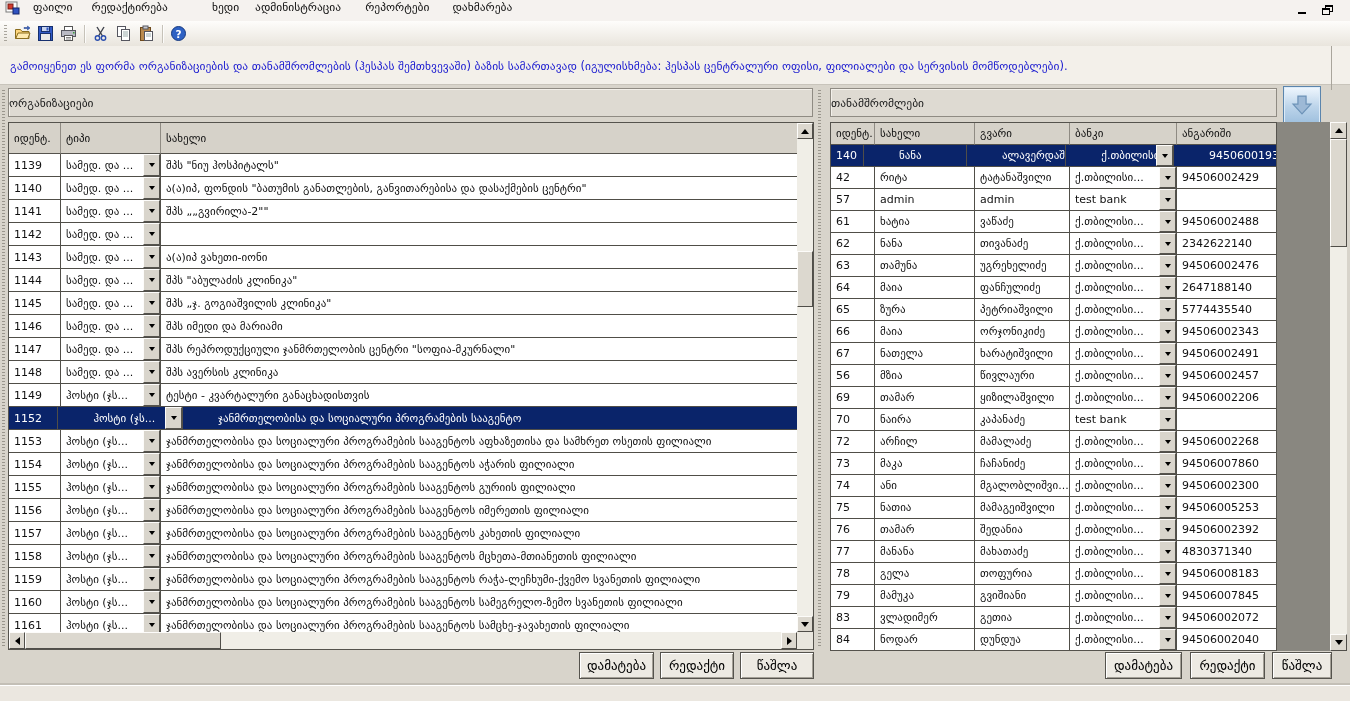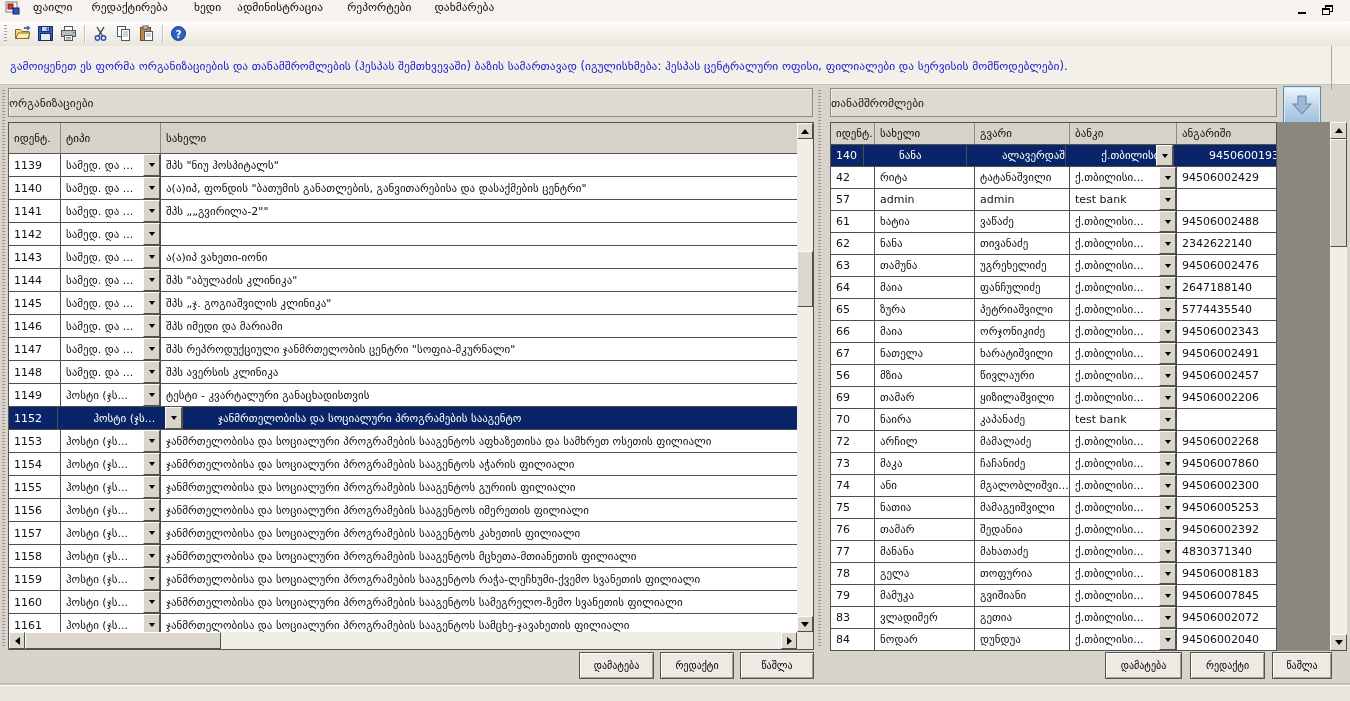--- a/index.html
+++ b/index.html
@@ -5,21 +5,21 @@
   html,body{margin:0;padding:0;}
   body{
     width:1350px;height:701px;position:relative;overflow:hidden;
     background:#d8d4cb;font-family:"DejaVu Sans",sans-serif;color:#111;
   }
   
   .menubar{position:absolute;top:0;left:0;width:1350px;height:21px;background:#f5f2ef;
     display:flex;font-size:11.5px;}
   .app-icon{width:16px;height:16px;margin-left:5px;}
   .menu-item{cursor:default;}
-  .mi-0{margin-left:12px;}.mi-1{margin-left:19px;}.mi-2{margin-left:26px;}
+  .mi-0{margin-left:12px;}.mi-1{margin-left:19px;}.mi-2{margin-left:44px;}
   .mi-3{margin-left:16px;}.mi-4{margin-left:24px;}.mi-5{margin-left:23px;}
   .win-controls{margin-left:auto;margin-right:16px;display:flex;gap:12px;align-items:center;}
   .btn-min{width:13px;height:11px;position:relative;}
   .btn-min::after{content:"";position:absolute;left:1px;bottom:2px;width:8px;height:2px;background:#000;}
   .btn-restore{width:12px;height:11px;position:relative;}
   .btn-restore .r1{position:absolute;left:3px;top:0;width:8px;height:7px;border:1px solid #000;border-top-width:2px;box-sizing:border-box;background:#f5f2ef;}
   .btn-restore .r2{position:absolute;left:0;top:3px;width:8px;height:7px;border:1px solid #000;border-top-width:2px;box-sizing:border-box;background:#f5f2ef;}
   
   .toolbar{position:absolute;top:21px;left:0;width:1350px;height:25px;
     background:linear-gradient(#fefdfb,#e9e5dd);border-bottom:1px solid #c3bfb6;
@@ -89,21 +89,21 @@
   .org-hscroll .th1{position:absolute;left:16px;top:0;width:196px;height:17px;}
   .sb-corner{position:absolute;right:0;bottom:0;width:16px;height:17px;background:#e9e6de;}
   .emp-dead{position:absolute;left:1277px;top:122px;width:53px;height:529px;background:#898780;}
   .emp-vscroll{position:absolute;left:1330px;top:122px;width:17px;height:529px;background:#f0eee7;}
   .emp-vscroll .up{position:absolute;top:0;left:0;width:17px;height:17px;}
   .emp-vscroll .dn{position:absolute;bottom:0;left:0;width:17px;height:17px;}
   .emp-vscroll .th1{position:absolute;top:17px;left:0;width:17px;height:108px;}
   
   .pbtn{position:absolute;top:652px;height:27px;background:#edeae3;border:1px solid #55534d;
     box-sizing:border-box;box-shadow:inset 1px 1px 0 #fff,inset -1px -1px 0 #a39f96;
-    font-size:10px;display:flex;align-items:center;justify-content:center;font-family:inherit;}
+    font-size:13px;display:flex;align-items:center;justify-content:center;font-family:inherit;}
   .b-oadd{left:579px;width:75px;}.b-oedit{left:660px;width:74px;}.b-odel{left:740px;width:74px;}
   .b-eadd{left:1105px;width:77px;}.b-eedit{left:1190px;width:75px;}.b-edel{left:1272px;width:60px;}
 </style>
 </head>
 <body>
 
 <div class="menubar">
   <span class="app-icon">
     <svg width="16" height="16" viewBox="0 0 16 16">
       <rect x="1" y="2" width="11" height="10" fill="#fdfdfd" stroke="#7a7a7a"></rect>

